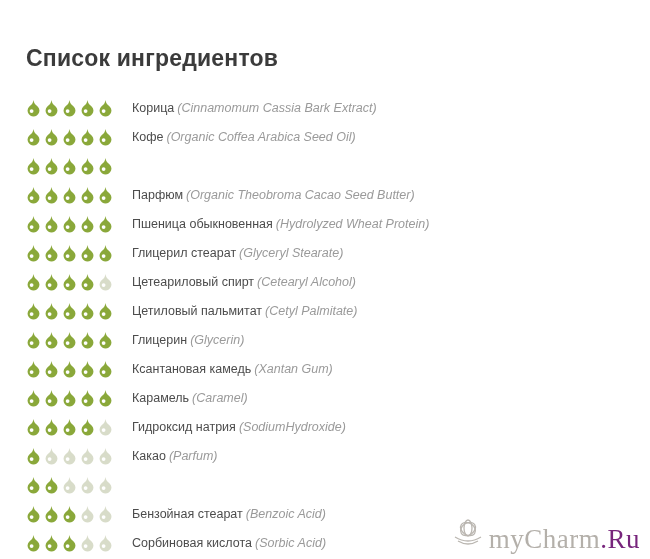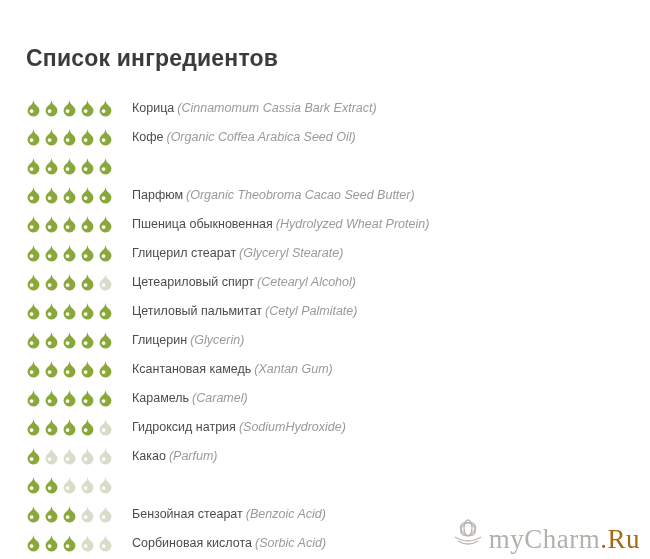--- a/index.html
+++ b/index.html
@@ -79,21 +79,21 @@
     pointer-events: none;
   }
   .wm-text {
     font-family: "Liberation Serif", serif;
     font-size: 27px;
     color: #b0aca6;
     letter-spacing: 0.5px;
     line-height: 1;
   }
   .wm-text .wm-ru {
-    color: #a16207;
+    color: #701a75;
   }
   .wm-logo {
     margin-bottom: 2px;
   }
 </style>
 </head>
 <body>
 
 <div class="page">
   <h1 class="page-title">Список ингредиентов</h1>

